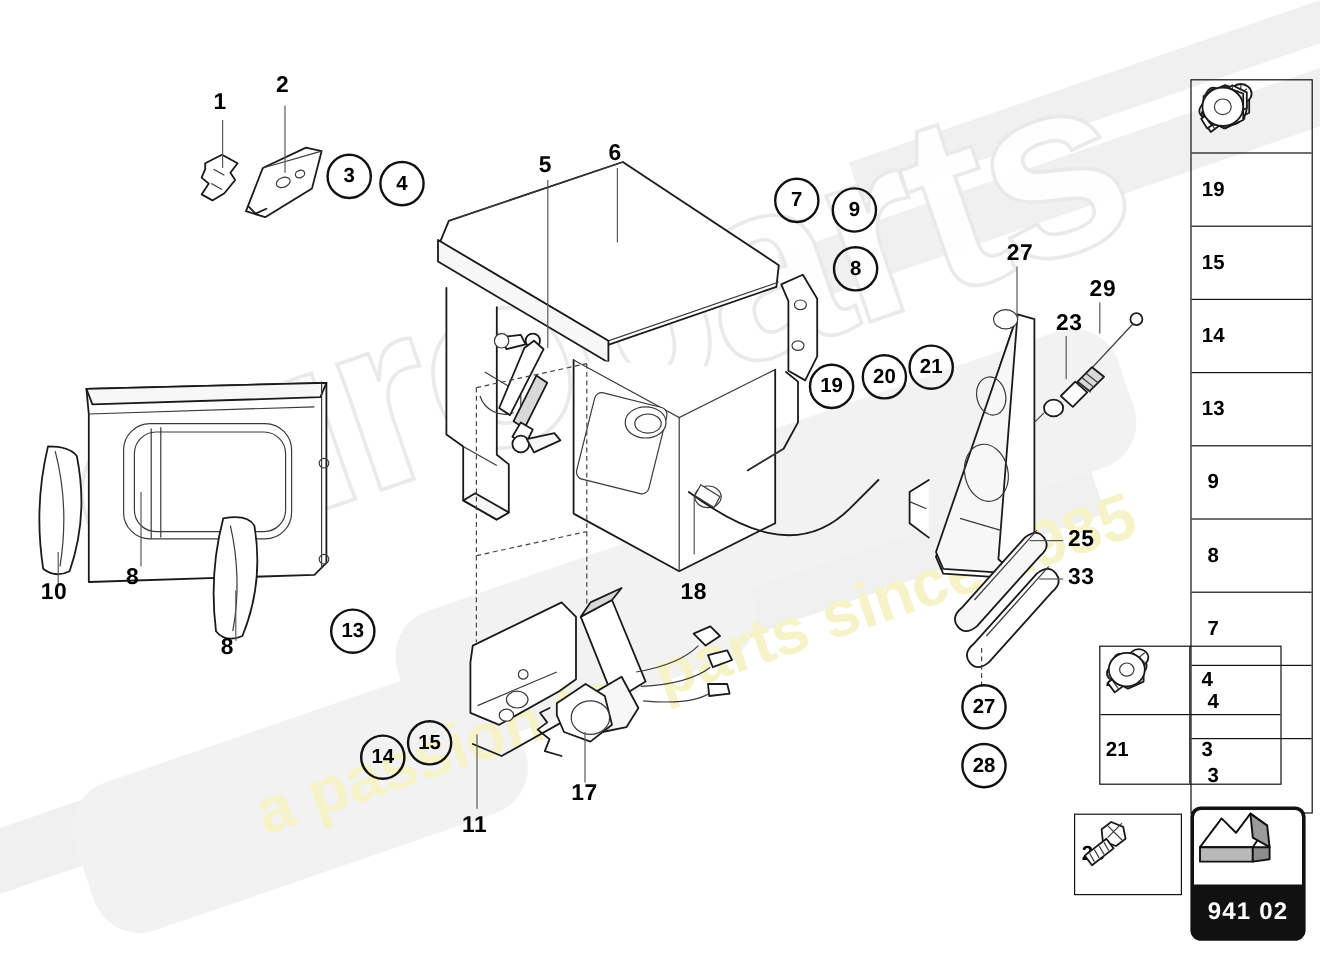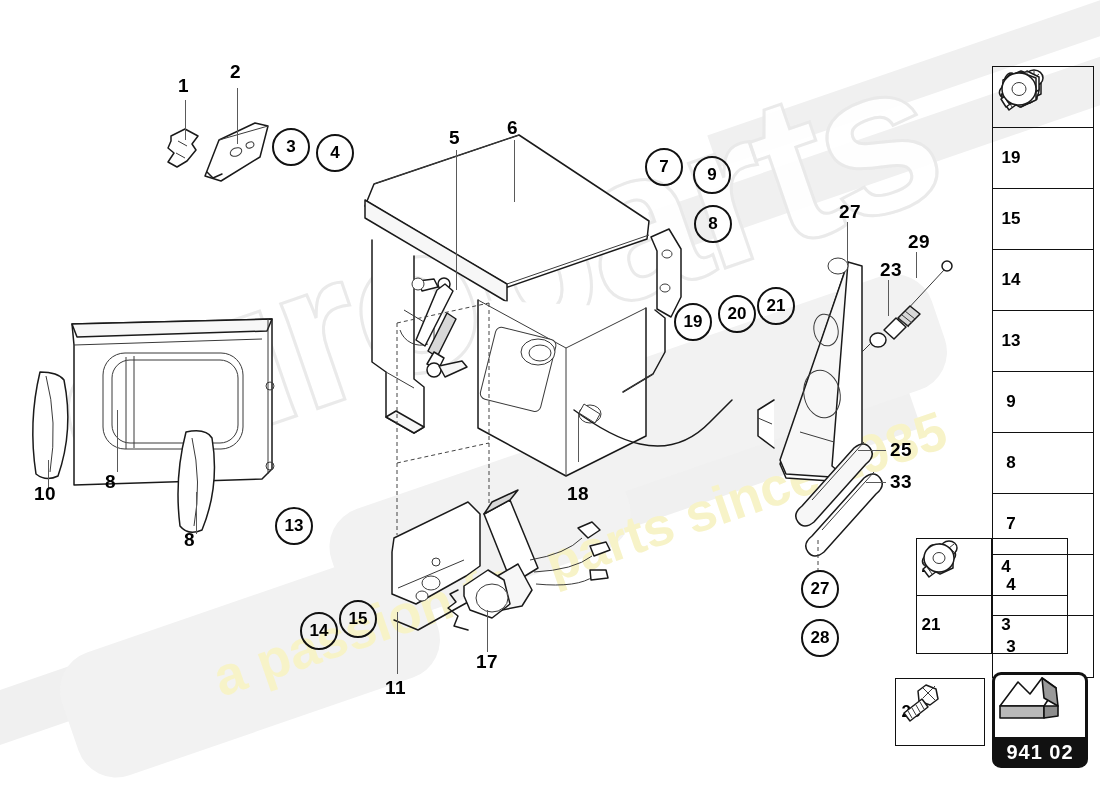--- a/index.html
+++ b/index.html
@@ -68,21 +68,21 @@
   .l2cell{width:75px;display:flex;align-items:center;border-right:1.6px solid #111;box-sizing:border-box;}
   .l2cell:last-child{border-right:none;}
   .l2num{width:28px;text-align:center;font-size:17px;font-weight:700;flex:none;}
   .l2ico{flex:1;display:flex;align-items:center;justify-content:center;}
 
   .box28{position:absolute;border:1.6px solid #111;width:88px;height:66px;
          display:flex;align-items:center;}
   .box28 .lnum{width:30px;}
 
   
-  .plate{position:absolute;width:96px;height:96px;border-radius:9px;background:#111;
+  .plate{position:absolute;width:96px;height:112px;border-radius:9px;background:#111;
          display:flex;flex-direction:column;overflow:hidden;}
   .plate-ico{height:62px;background:#ffffff;margin:3px 3px 0 3px;border-radius:6px 6px 0 0;
              display:flex;align-items:center;justify-content:center;}
   .plate-txt{flex:1;display:flex;align-items:center;justify-content:center;
              color:#fff;font-size:20px;font-weight:700;letter-spacing:1px;}
 </style>
 </head>
 <body>
 
 <div id="stage">

